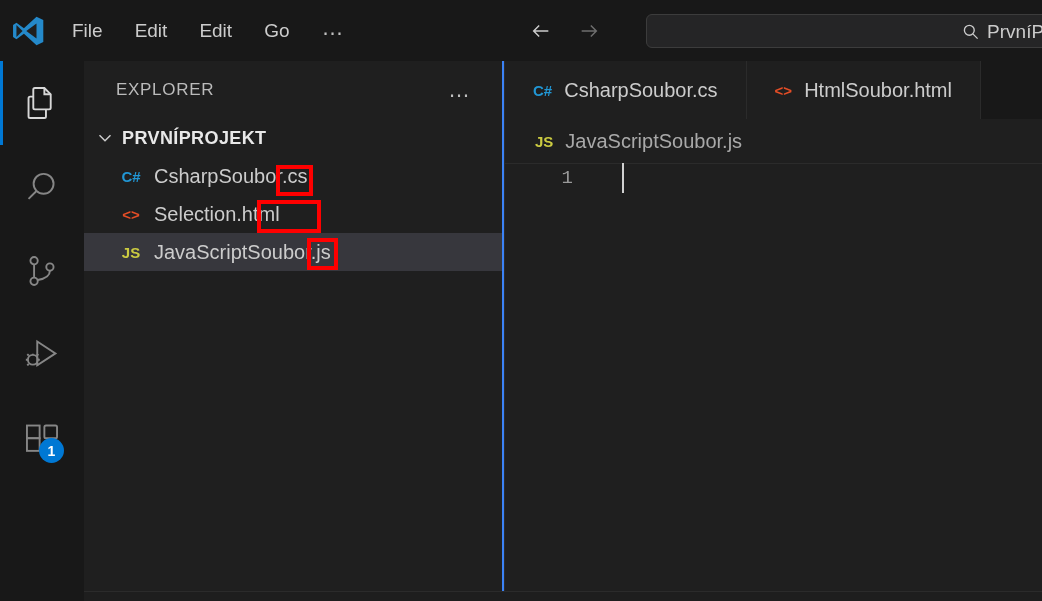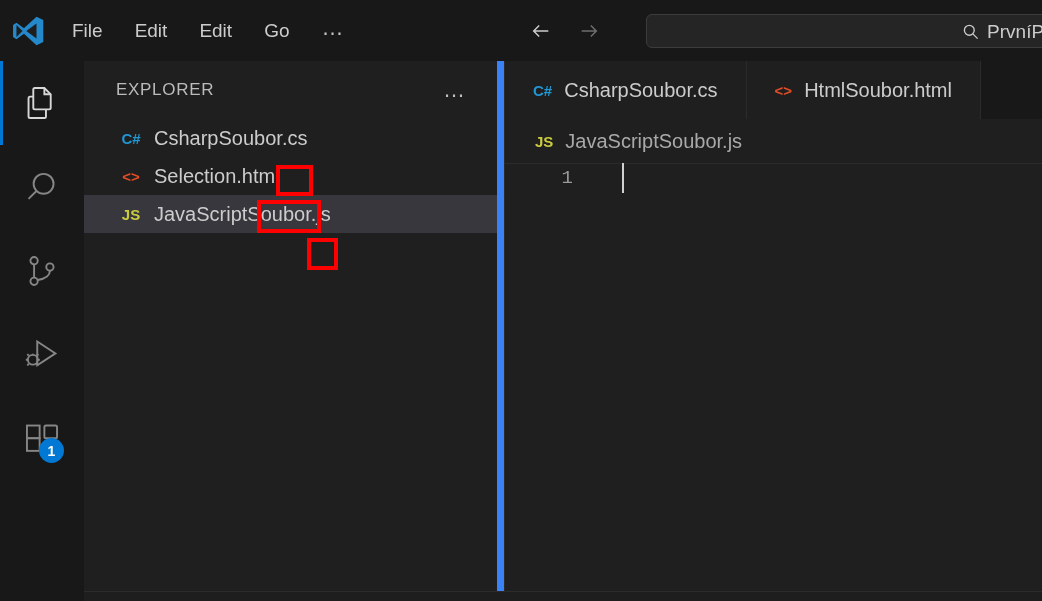--- a/index.html
+++ b/index.html
@@ -70,21 +70,21 @@
     width: 25px; height: 25px; border-radius: 50%;
     background: #0078d4; color: #ffffff;
     font-size: 14px; font-weight: bold;
     display: flex; align-items: center; justify-content: center;
   }
 
   
   .sidebar {
     position: absolute; left: 84px; top: 61px; width: 420px; height: 531px;
     background: #1f1f1f;
-    border-right: 7px solid #3b82f6;
+    border-right: 2px solid #3b82f6;
   }
   .sidebar-header {
     height: 58px; display: flex; align-items: center;
     justify-content: space-between; padding: 0 30px 0 32px;
   }
   .sidebar-title {
     color: #bbbbbb; font-size: 17px; letter-spacing: 0.7px;
   }
   .sidebar-dots { color: #c0c0c0; font-size: 22px; letter-spacing: 2px; line-height: 1; }
 
@@ -254,20 +254,28 @@
     </div>
   </div>
 
   <div class="sidebar">
 
     <div class="sidebar-header">
       <span class="sidebar-title">EXPLORER</span>
       <span class="sidebar-dots">…</span>
     </div>
 
+    <div class="folder-row">
+      <span class="chevron">
+        <svg width="22" height="22" viewBox="0 0 24 24" fill="none" stroke="#cccccc" stroke-width="1.6">
+          <path d="M6 9 L12 15 L18 9"></path>
+        </svg>
+      </span>
+      <span class="folder-name">PRVNÍPROJEKT</span>
+    </div>
 
     <div class="file-row">
       <span class="file-icon" style="color:#2196d4">C#</span>
       <span class="file-name"><span>CsharpSoubor</span><span>.cs</span></span>
     </div>
 
     <div class="file-row">
       <span class="file-icon" style="color:#e44d26">&lt;&gt;</span>
       <span class="file-name"><span>Selection</span><span>.html</span></span>
     </div>

